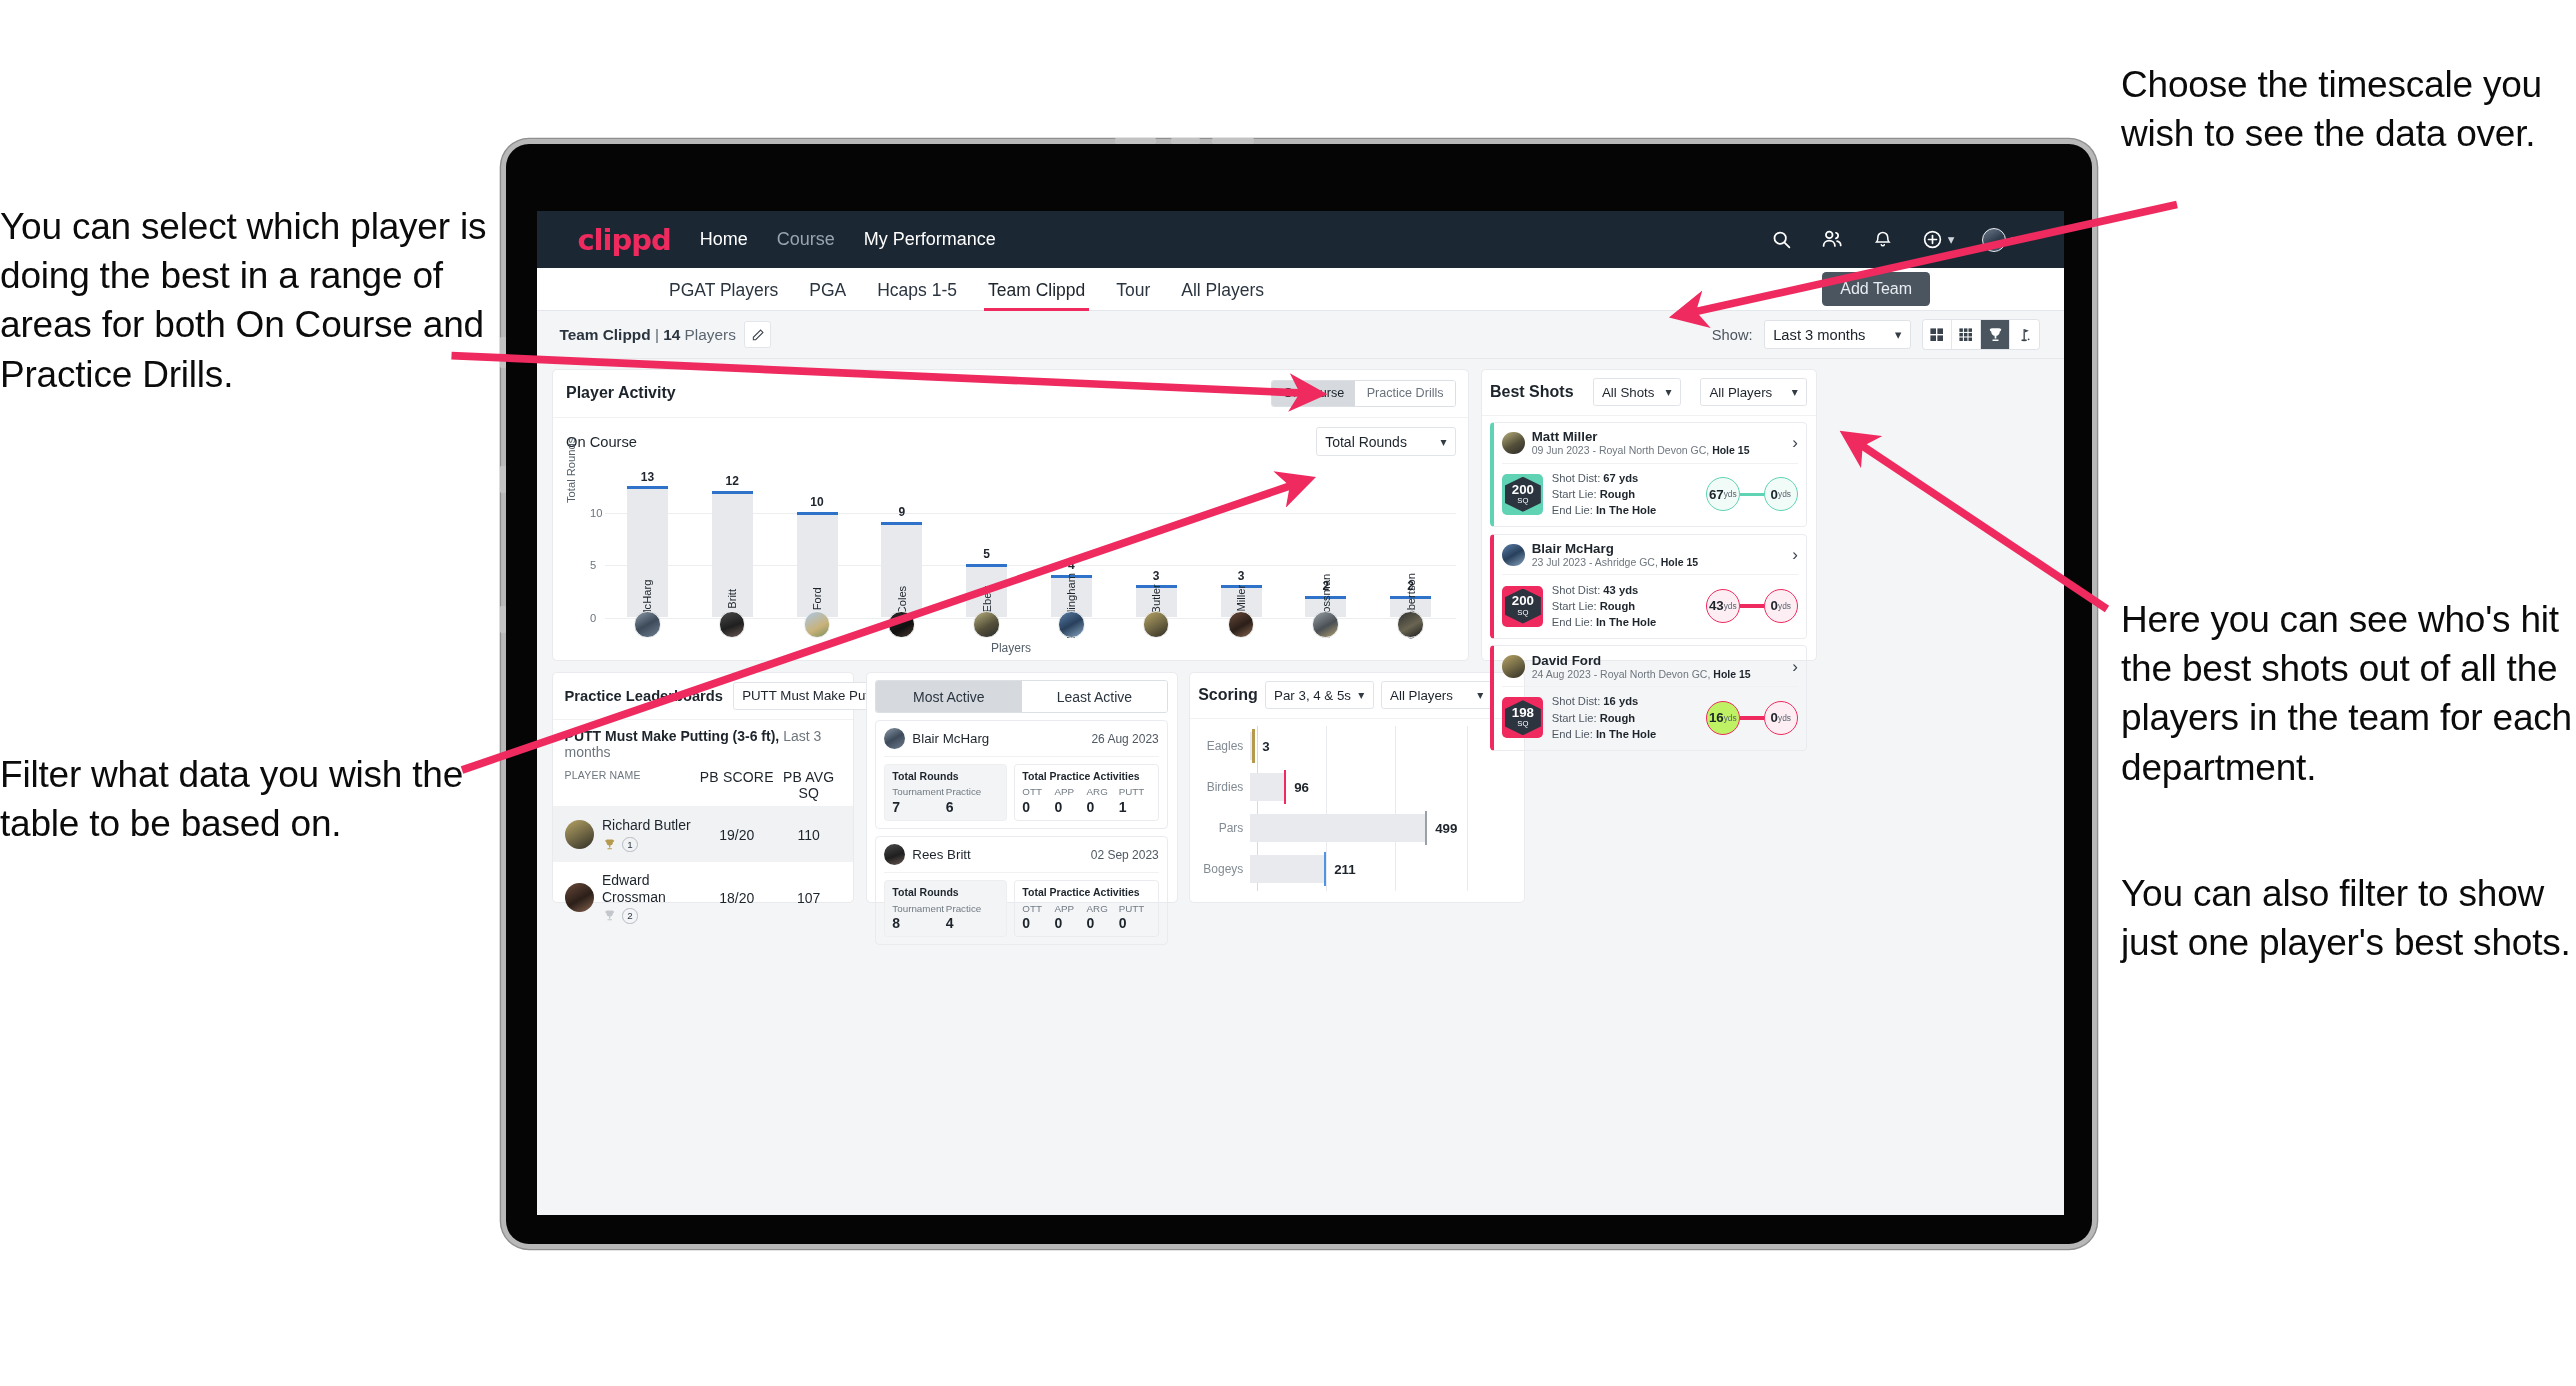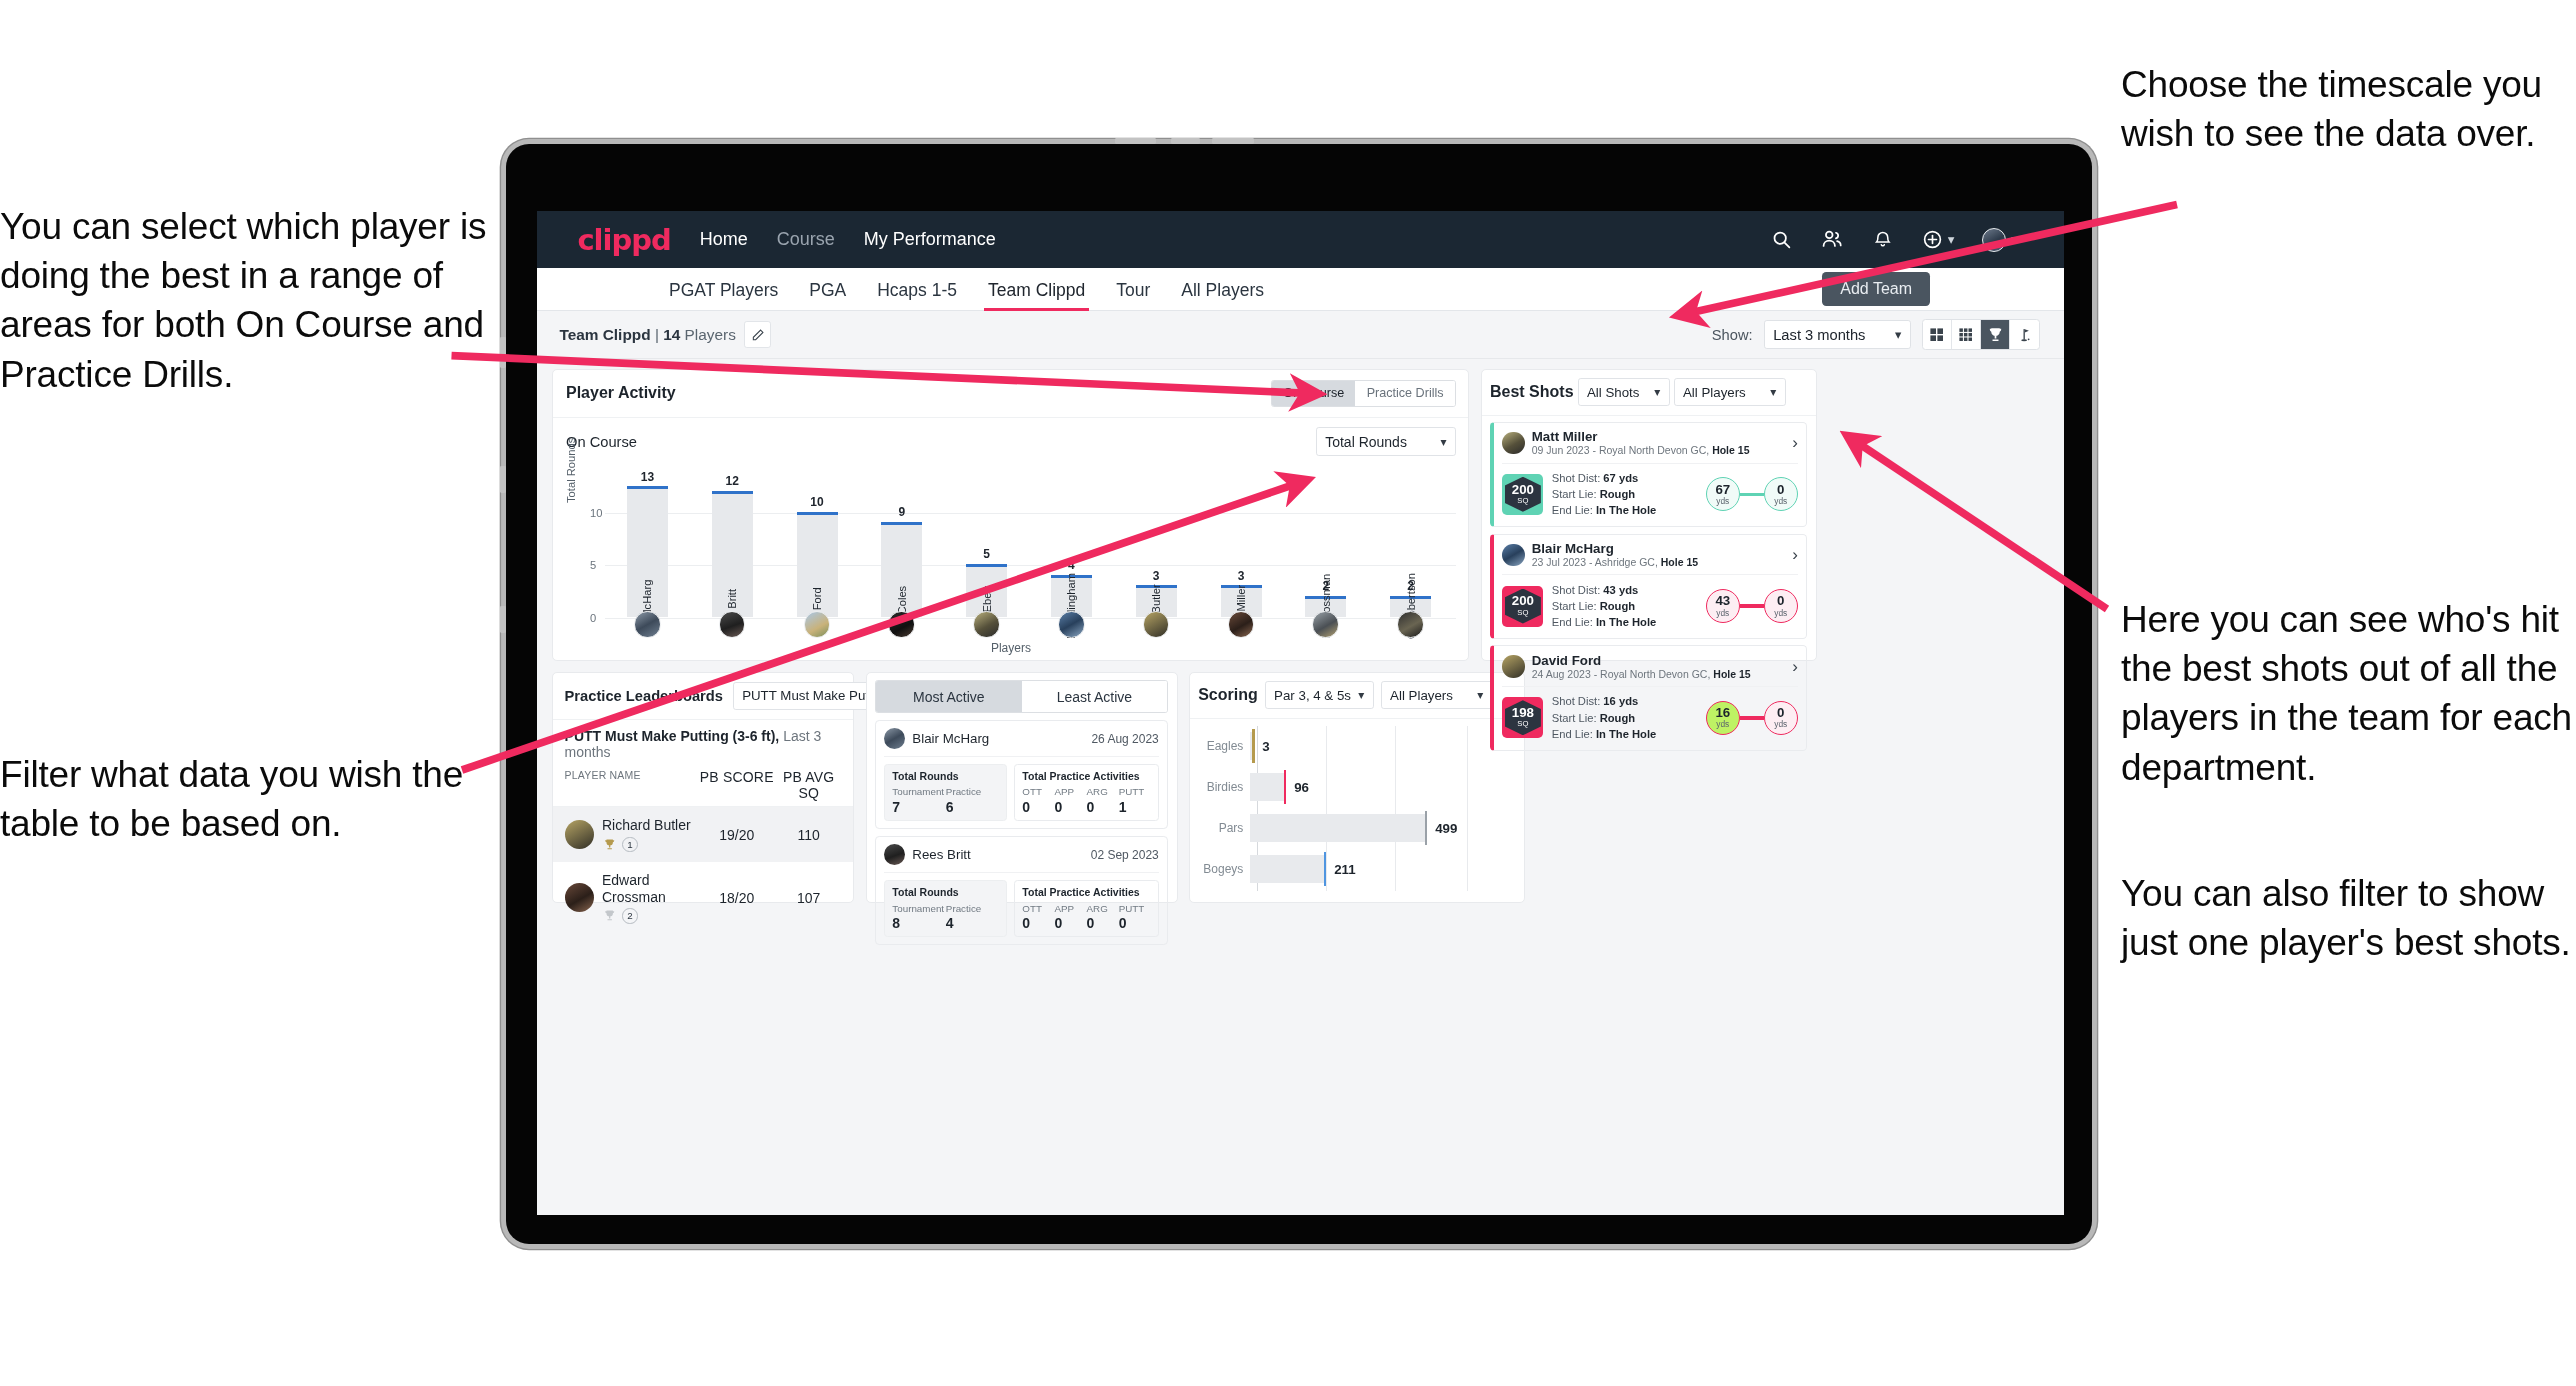--- a/index.html
+++ b/index.html
@@ -125,21 +125,21 @@
   .shot-meta b { color:#1d242c; }
   .chev { margin-left:auto; color:#3a434c; font-size:17px; font-weight:300; }
   .shot-body { display:flex; align-items:center; gap:8.4px; padding-top:6.3px; }
   .hexbox { width: 41px; height: 41px; border-radius:4.9px; display:flex; align-items:center; justify-content:center; flex:none; }
   .hex { width:36px; height:35px; background:#2c3440; clip-path: polygon(50% 0%,100% 25%,100% 75%,50% 100%,0% 75%,0% 25%); display:flex; flex-direction:column; align-items:center; justify-content:center; color:#fff; }
   .hex .n { font-size:13.3px; font-weight:700; line-height:1; }
   .hex .u { font-size:7.7px; line-height:1.3; }
   .shot-lines { font-size:11.2px; color:#4f5862; line-height:1.45; }
   .shot-lines b { color:#1d242c; }
   .dumb { margin-left:auto; display:flex; align-items:center; }
-  .dcirc { width: 34px; height:34px; border-radius:50%; display:flex; flex-direction:column; align-items:center; justify-content:center; }
+  .dcirc { width: 34px; height:34px; border-radius:50%; display:flex; align-items:center; justify-content:center; }
   .dcirc .n { font-size:13.3px; font-weight:700; color:#1d242c; line-height:1; }
   .dcirc .u { font-size:8.4px; color:#5b646d; }
   .dline { width: 24px; height: 3.5px; }
 
   
   #row2 { display:flex; gap:11.2px; margin-top:11.2px; }
   #leader-card { width: 302px; height: 231px; }
   #active-card { width: 312px; height: 231px; }
   #scoring-card { width: 336px; height: 231px; }
 
@@ -453,21 +453,21 @@
                 </div>
                 <div class="av-wrap">
                   <div class="av" style="background: linear-gradient(150deg, rgb(47, 47, 47), rgb(106, 101, 82) 55%, rgb(26, 26, 26));"></div>
                 </div>
               </div>
             <div id="xlab">Players</div>
           </div>
         </div>
 
         <div class="card" id="bestshots-card">
-          <div class="card-head" style="gap:4px;padding:8.4px 8.4px">
+          <div class="card-head" style="gap:19px;padding:8.4px 8.4px">
             <div class="card-title">Best Shots</div>
             <div class="sel" style="width:92px;height:28px;font-size:13.3px">
               <span>All Shots</span>
               <span class="cv">▾</span>
             </div>
             <div class="sel" style="width:112px;height:28px;font-size:13.3px">
               <span>All Players</span>
               <span class="cv">▾</span>
             </div>
           </div>

